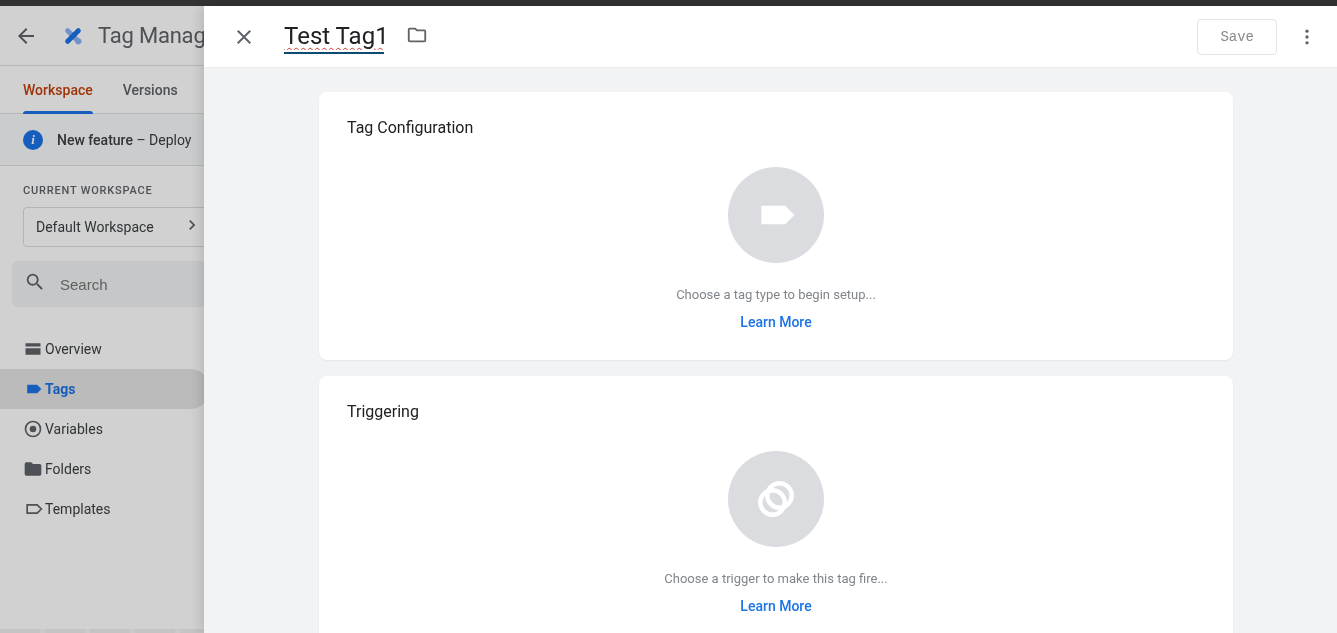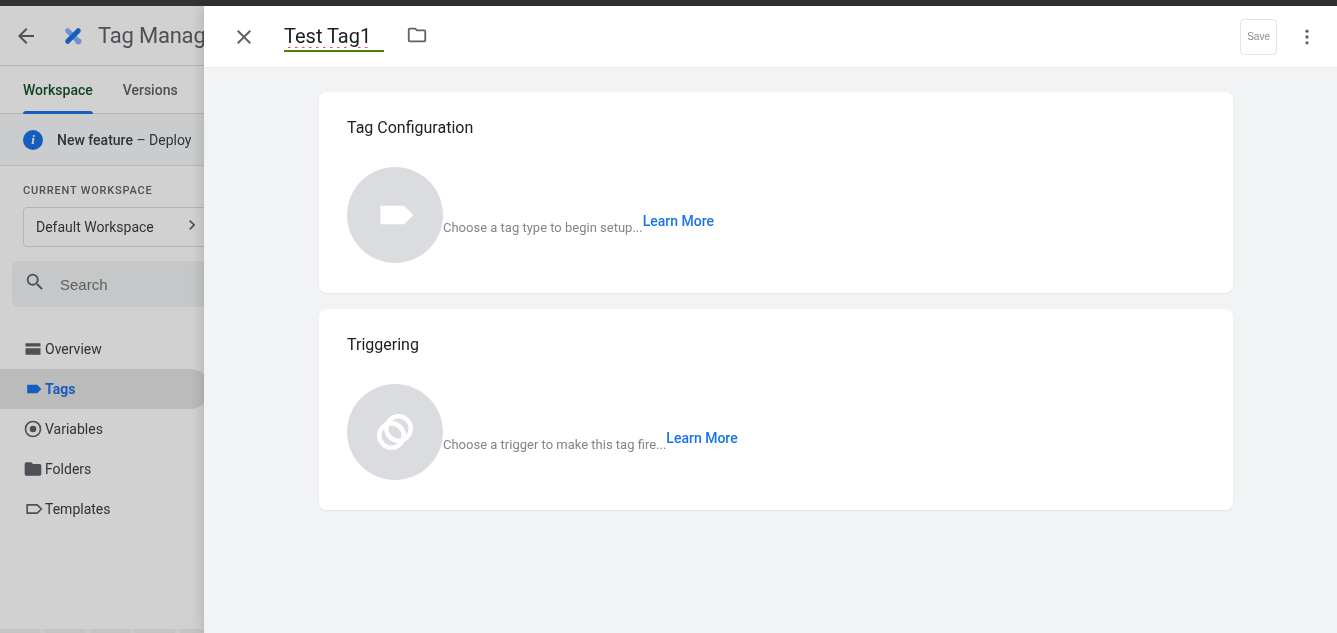--- a/index.html
+++ b/index.html
@@ -13,21 +13,21 @@
   .overlay-dim { position: absolute; top: 6px; left: 0; width: 1337px; height: 627px; background: rgba(0,0,0,0.18); z-index: 5; }
   
   .app-header { height: 60px; display: flex; align-items: center; padding: 0 14px; border-bottom: 1px solid #e0e0e0; }
   .back-arrow { width: 24px; height: 24px; color: #5f6368; cursor: pointer; }
   .gtm-logo { margin-left: 20px; display:flex; align-items:center; }
   .gtm-logo svg { width: 30px; height: 30px; }
   .app-title { font-size: 22px; color: #5f6368; margin-left: 10px; font-weight: 400; letter-spacing: -0.2px;}
   
   .tabs-row { height: 48px; display: flex; align-items: center; border-bottom: 1px solid #e0e0e0; padding-left: 23px; gap: 30px; }
   .tab { font-size: 14px; font-weight: 500; color: #5f6368; height: 48px; display:flex; align-items:center; cursor:pointer; position:relative; }
-  .tab.active { color: #14532d; }
+  .tab.active { color: #c2410c; }
   .tab.active::after { content:""; position:absolute; bottom:0; left:0; right:0; height:3px; background:#1a73e8; border-radius: 3px 3px 0 0; }
   
   .feature-banner { height:52px; background:#f8f9fa; display:flex; align-items:center; padding-left: 23px; gap: 14px; border-bottom:1px solid #e0e0e0;}
   .info-circle { width:20px; height:20px; background:#1a73e8; border-radius:50%; color:#fff; display:flex; align-items:center; justify-content:center; font-size:13px; font-weight:700; font-family: serif; font-style: italic;}
   .banner-text { font-size:14px; color:#3c4043; }
   .banner-text b { font-weight:500; }
   
   .ws-section { padding: 18px 12px 0 23px; }
   .ws-label { font-size: 11px; letter-spacing: 0.8px; color:#5f6368; font-weight:500; }
   .ws-selector { margin-top: 10px; height: 40px; border:1px solid #dadce0; background:#fff; border-radius: 4px; display:flex; align-items:center; justify-content:space-between; padding: 0 8px 0 12px; cursor:pointer; width: 188px;}
@@ -40,30 +40,30 @@
   .nav { margin-top: 22px; }
   .nav-item { height:40px; display:flex; align-items:center; padding-left:23px; gap:2px; font-size:14px; color:#3c4043; cursor:pointer; border-radius: 0 20px 20px 0; width: 210px;}
   .nav-item.active { background:#e5e5e5; color:#1a73e8; font-weight:700;}
   .nav-item.active .nav-icon { color:#1a73e8; }
   .nav-icon { width:20px; height:20px; color:#5f6368; display:flex; align-items:center; justify-content:center;}
   
   
   .slide-panel { position:absolute; top:6px; left:204px; width:1133px; height:627px; background:#fff; z-index:10; box-shadow: -2px 0 12px rgba(0,0,0,0.15); }
   .panel-header { height:62px; display:flex; align-items:center; padding: 0 18px 0 28px; border-bottom: 1px solid #ececec; }
   .close-x { width:24px; height:24px; color:#5f6368; cursor:pointer; }
-  .tag-name-input { margin-left: 28px; font-size:20px; color:#202124; border:none; outline:none; border-bottom: 2px solid #4d7c0f; padding: 2px 0; width:100px; font-family:inherit; text-decoration: underline wavy #d93025; text-decoration-thickness: 1px; text-underline-offset: 3px;}
+  .tag-name-input { margin-left: 28px; font-size:24px; color:#202124; border:none; outline:none; border-bottom: 2px solid #0c4a6e; padding: 2px 0; width:100px; font-family:inherit; text-decoration: underline wavy #d93025; text-decoration-thickness: 1px; text-underline-offset: 3px;}
   .folder-ico { margin-left: 22px; color:#5f6368; cursor:pointer;}
   .panel-header-spacer { flex:1; }
-  .save-btn { height:36px; padding:0 6px; border:1px solid #e4e4e4; background:#fff; color:#888b8e; font-size:10px; font-weight:500; border-radius:4px; cursor:pointer; font-family:Liberation Sans, sans-serif;}
+  .save-btn { height:36px; padding:0 22px; border:1px solid #e4e4e4; background:#fff; color:#888b8e; font-size:14px; font-weight:500; border-radius:4px; cursor:pointer; font-family:Liberation Mono, monospace;}
   .more-dots { margin-left: 18px; color:#5f6368; cursor:pointer; width:24px; display:flex; justify-content:center;}
   
   .panel-body { background:#f1f3f4; height: calc(100% - 62px); padding: 24px 104px 0 115px; overflow:auto; }
   .card { background:#fff; border-radius:8px; padding: 26px 28px 30px 28px; margin-bottom: 16px; box-shadow: 0 1px 2px rgba(0,0,0,0.06); cursor:pointer;}
   .card-title { font-size:16px; color:#202124; font-weight:400; }
-  .card-body { display:flex; flex-direction:row; align-items:center; padding-top: 30px; }
+  .card-body { display:flex; flex-direction:column; align-items:center; padding-top: 30px; }
   .big-circle { width:96px; height:96px; border-radius:50%; background:#dadce0; display:flex; align-items:center; justify-content:center; }
   .big-circle svg { color:#fff; }
   .hint-text { margin-top:24px; font-size:13px; color:#80868b; }
   .learn-link { margin-top:12px; font-size:14px; color:#1a73e8; font-weight:500; cursor:pointer; }
   
   
   .bottom-scroll { position:absolute; bottom:0; left:0; right:0; height:4px; background: repeating-linear-gradient(90deg, #999 0, #999 40px, #ccc 40px, #ccc 45px); opacity:0.15;}
 </style>
 </head>
 <body>

